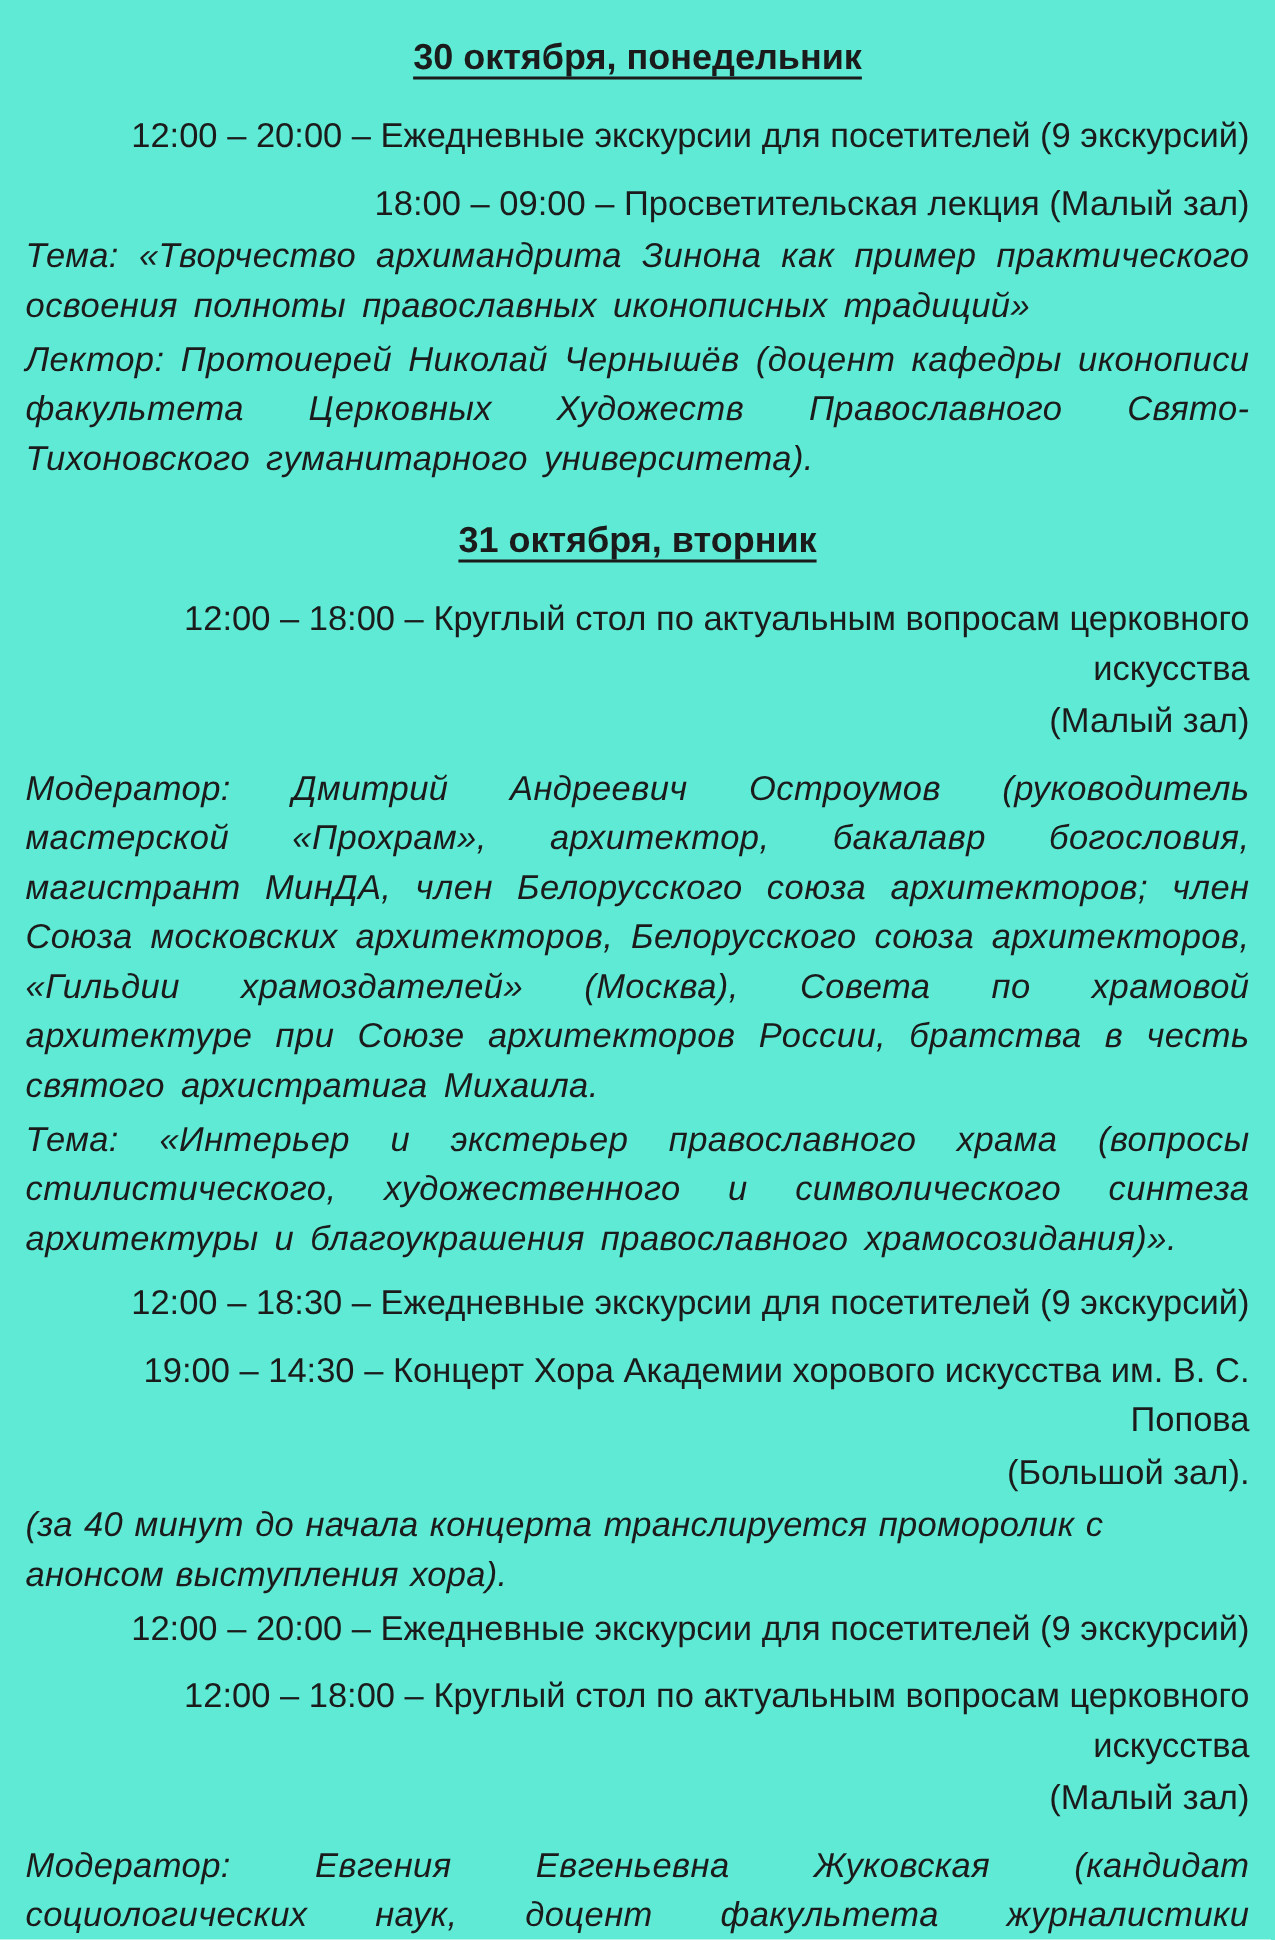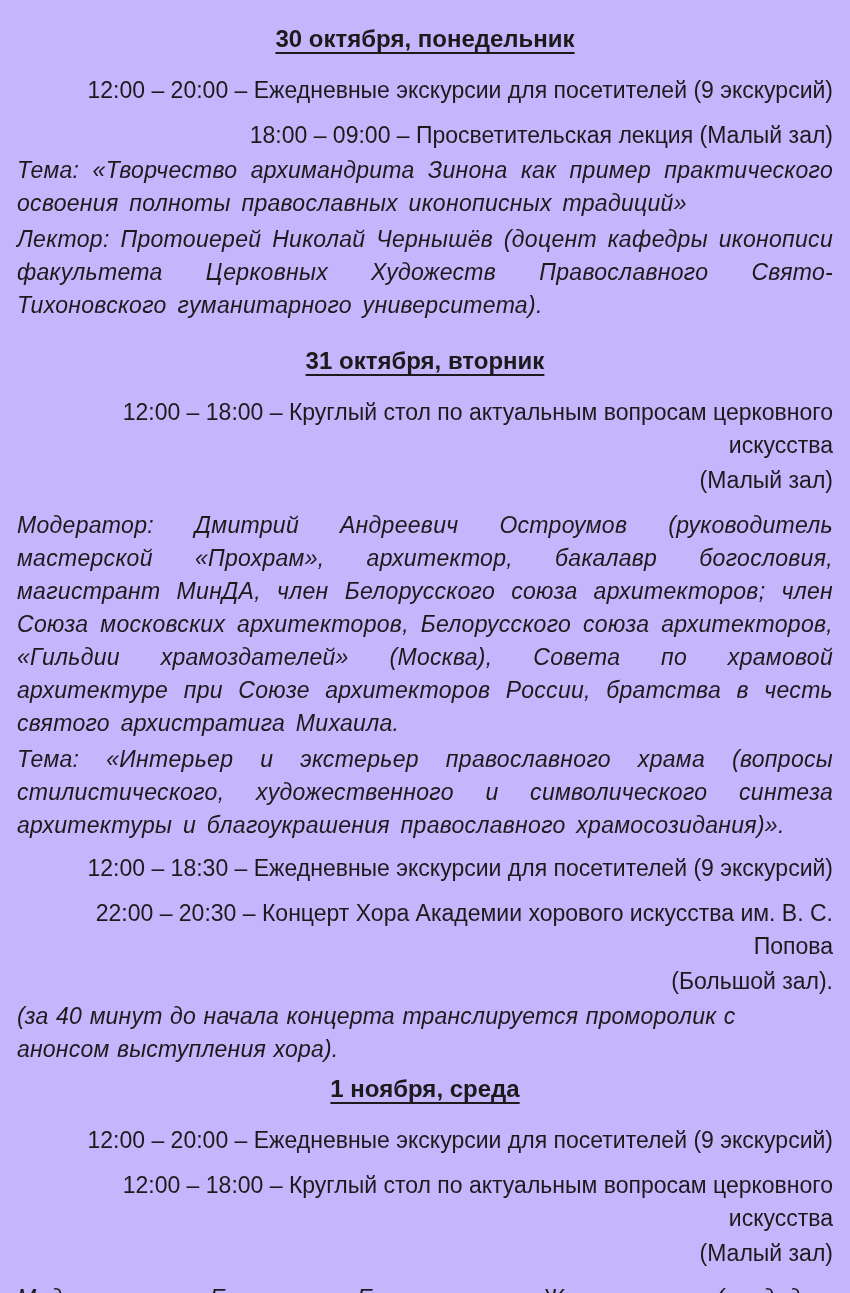--- a/index.html
+++ b/index.html
@@ -5,21 +5,21 @@
   html, body {
     margin: 0;
     padding: 0;
     background: #ffffff;
   }
   .page {
     position: relative;
     width: 850px;
     height: 1293px;
     box-sizing: border-box;
-    background: #c4b5fd;
+    background: #5eead4;
     color: #1b1b1b;
     font-family: "Liberation Sans", "DejaVu Sans", sans-serif;
     padding: 24px 17px 0 17px;
     overflow: hidden;
   }
   .day-heading {
     font-size: 24px;
     line-height: 30px;
     font-weight: bold;
     text-align: center;
@@ -84,27 +84,26 @@
   <p class="line tight">12:00 – 18:00 – Круглый стол по актуальным вопросам церковного искусства</p>
 
   <p class="line tight cont">(Малый зал)</p>
 
   <p class="para">Модератор: Дмитрий Андреевич Остроумов (руководитель мастерской «Прохрам», архитектор, бакалавр богословия, магистрант МинДА, член Белорусского союза архитекторов; член Союза московских архитекторов, Белорусского союза архитекторов, «Гильдии храмоздателей» (Москва), Совета по храмовой архитектуре при Союзе архитекторов России, братства в честь святого архистратига Михаила.</p>
 
   <p class="para end-gap">Тема: «Интерьер и экстерьер православного храма (вопросы стилистического, художественного и символического синтеза архитектуры и благоукрашения православного храмосозидания)».</p>
 
   <p class="line">12:00 – 18:30 – Ежедневные экскурсии для посетителей (9 экскурсий)</p>
 
-  <p class="line tight">22:00 – 20:30 – Концерт Хора Академии хорового искусства им. В. С. Попова</p>
+  <p class="line tight">19:00 – 14:30 – Концерт Хора Академии хорового искусства им. В. С. Попова</p>
 
   <p class="line tight">(Большой зал).</p>
 
   <p class="para no-justify">(за 40 минут до начала концерта транслируется проморолик с анонсом выступления хора).</p>
 
-  <div class="day-heading small-gap-before">1 ноября, среда</div>
 
   <p class="line">12:00 – 20:00 – Ежедневные экскурсии для посетителей (9 экскурсий)</p>
 
   <p class="line tight">12:00 – 18:00 – Круглый стол по актуальным вопросам церковного искусства</p>
 
   <p class="line tight cont">(Малый зал)</p>
 
   <p class="para">Модератор: Евгения Евгеньевна Жуковская (кандидат социологических наук, доцент факультета журналистики Института государственной службы и управления Российской академии народного хозяйства и государственной службы при Президенте Российской Федерации, доцент кафедры церковно-практических и общегуманитарных дисциплин Сретенской духовной семинарии, главный редактор сетевого издания «Информационно-</p>
 
 </div>

